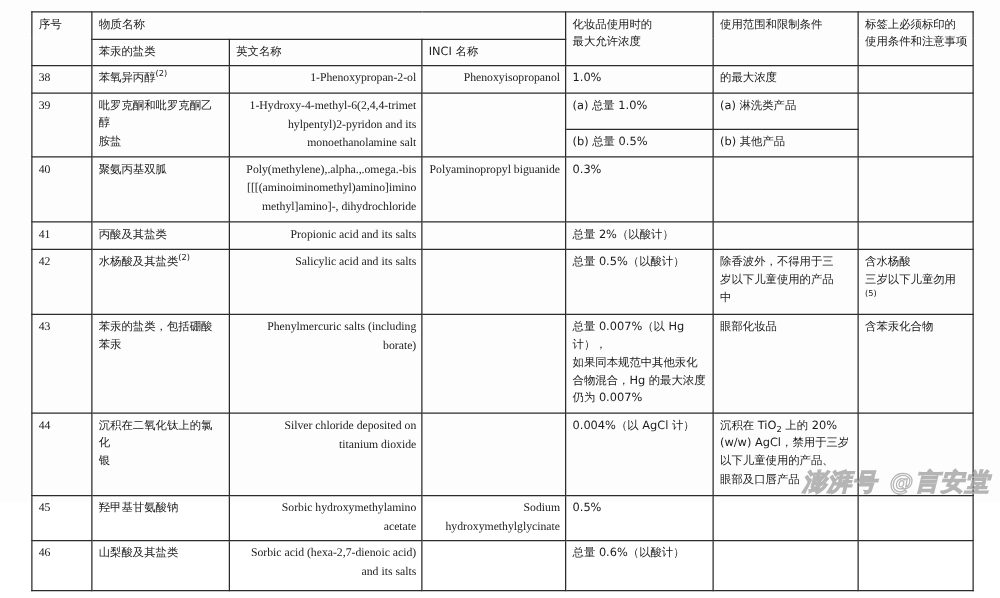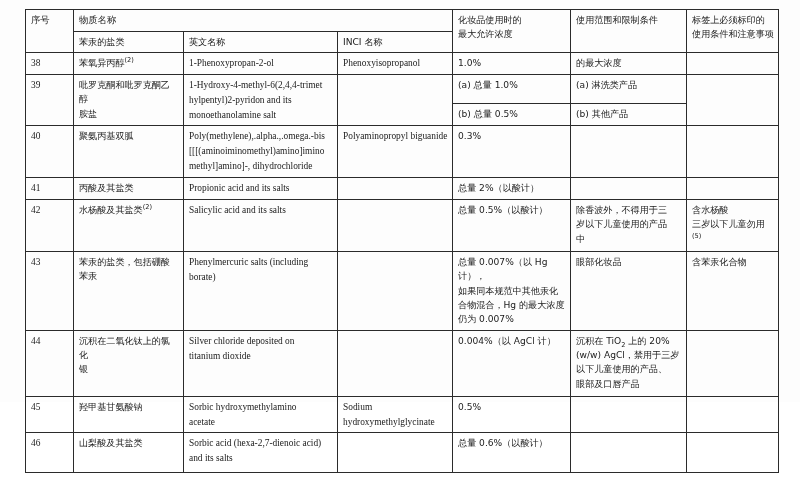--- a/index.html
+++ b/index.html
@@ -59,21 +59,21 @@
   .c-scope   { width: 116px; }
   .c-label   { width: 92px;  border-right: 1px solid #2b2b2b; }
 
   td.num { text-align: left; padding-left: 7px; }
 
   .ln { display: block; }
   .sup { font-size: 6.6px; vertical-align: super; line-height: 0; }
   .sub { font-size: 6.6px; vertical-align: sub; line-height: 0; }
 
   .zh { font-family: "DejaVu Sans", "Liberation Sans", sans-serif; font-size: 9.1px; }
-  .en { font-family: "Liberation Serif", "DejaVu Serif", serif; font-size: 9.4px; }
+  .en { font-family: "Liberation Serif", "DejaVu Serif", serif; font-size: 9.4px; text-align: right; }
 
   
   #watermark {
     position: absolute;
     right: 8px;
     bottom: 3px;
     font-family: "DejaVu Sans", "Liberation Sans", sans-serif;
     font-size: 19px;
     font-weight: bold;
     font-style: italic;
@@ -306,14 +306,17 @@
           <td></td>
           <td>
             <span class="ln zh">总量 0.6%（以酸计）</span>
           </td>
           <td></td>
           <td></td>
         </tr>
       </tbody>
   </table>
 
+  <div id="watermark">
+    <span>澎湃号</span><span class="wm-gap"></span><span>@言安堂</span>
+  </div>
 
 </div>
 
 </body></html>

